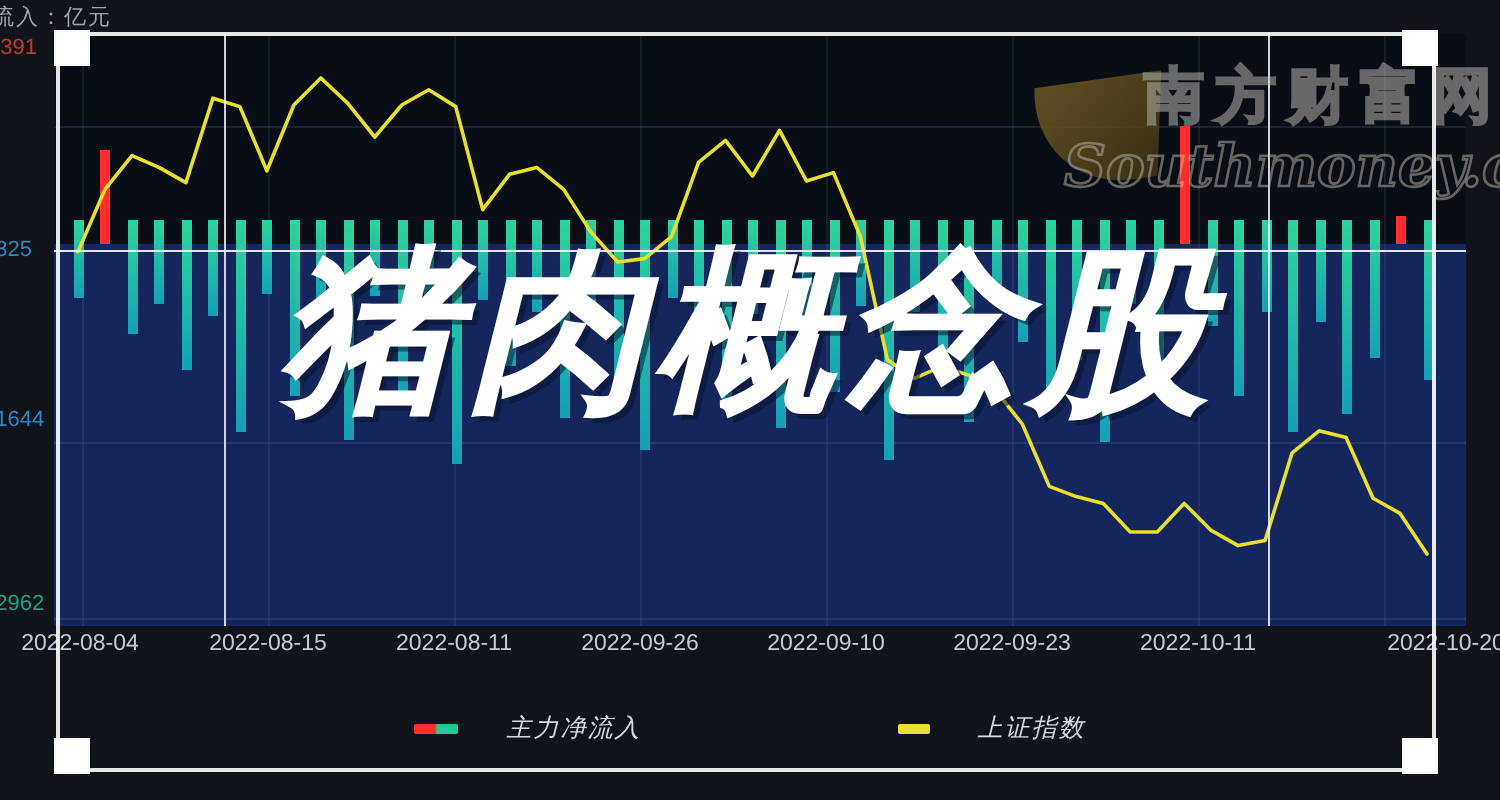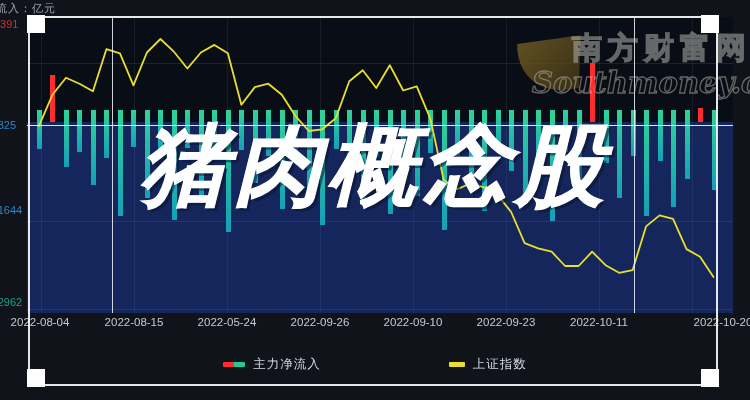--- a/index.html
+++ b/index.html
@@ -37,21 +37,21 @@
   .ylab{position:absolute;font-size:11px;white-space:nowrap;letter-spacing:0px;}
 
   
   #xaxis{position:absolute;left:0;top:316px;width:750px;height:20px;}
   .xlab{position:absolute;font-size:11.5px;color:#c3cad6;white-space:nowrap;
         transform:translateX(-50%);}
 
   
   #legend{position:absolute;left:0;top:352px;width:750px;height:24px;
           display:flex;align-items:center;justify-content:center;gap:128px;}
-  .lg{display:flex;align-items:center;gap:8px;}
+  .lg{display:flex;align-items:center;gap:24px;font-style:italic;}
   .lg-txt{font-size:12.5px;color:#d3d9e4;letter-spacing:1px;}
   .sw{display:inline-block;height:5px;border-radius:1px;}
   .sw.two{width:22px;background:linear-gradient(90deg,#ff2d2d 0 48%,#20c997 52% 100%);}
   .sw.one{width:16px;background:#e8e02e;}
 
   
   #bigtitle{position:absolute;left:0;top:122px;width:750px;
             text-align:center;pointer-events:none;}
   #bigtitle span{
     font-family:"DejaVu Sans","Liberation Sans",sans-serif;
@@ -173,21 +173,21 @@
       <div class="ylab" style="left: -6px; top: 18px; color: rgb(192, 57, 43);">1391</div>
       <div class="ylab" style="left: -6px; top: 99px; color: rgb(154, 164, 178);">0</div>
       <div class="ylab" style="left: -6px; top: 119px; color: rgb(46, 134, 193);">-325</div>
       <div class="ylab" style="left: -6px; top: 204px; color: rgb(46, 134, 193);">-1644</div>
       <div class="ylab" style="left: -6px; top: 296px; color: rgb(23, 165, 137);">-2962</div>
     </div>
 
   <div id="xaxis">
       <div class="xlab" style="left: 40px;">2022-08-04</div>
       <div class="xlab" style="left: 134px;">2022-08-15</div>
-      <div class="xlab" style="left: 227px;">2022-05-24</div>
+      <div class="xlab" style="left: 227px;">2022-08-11</div>
       <div class="xlab" style="left: 320px;">2022-09-26</div>
       <div class="xlab" style="left: 413px;">2022-09-10</div>
       <div class="xlab" style="left: 506px;">2022-09-23</div>
       <div class="xlab" style="left: 599px;">2022-10-11</div>
       <div class="xlab" style="left: 723px;">2022-10-20</div>
     </div>
 
   <div id="legend">
       <div class="lg">
         <span class="sw two"></span>

